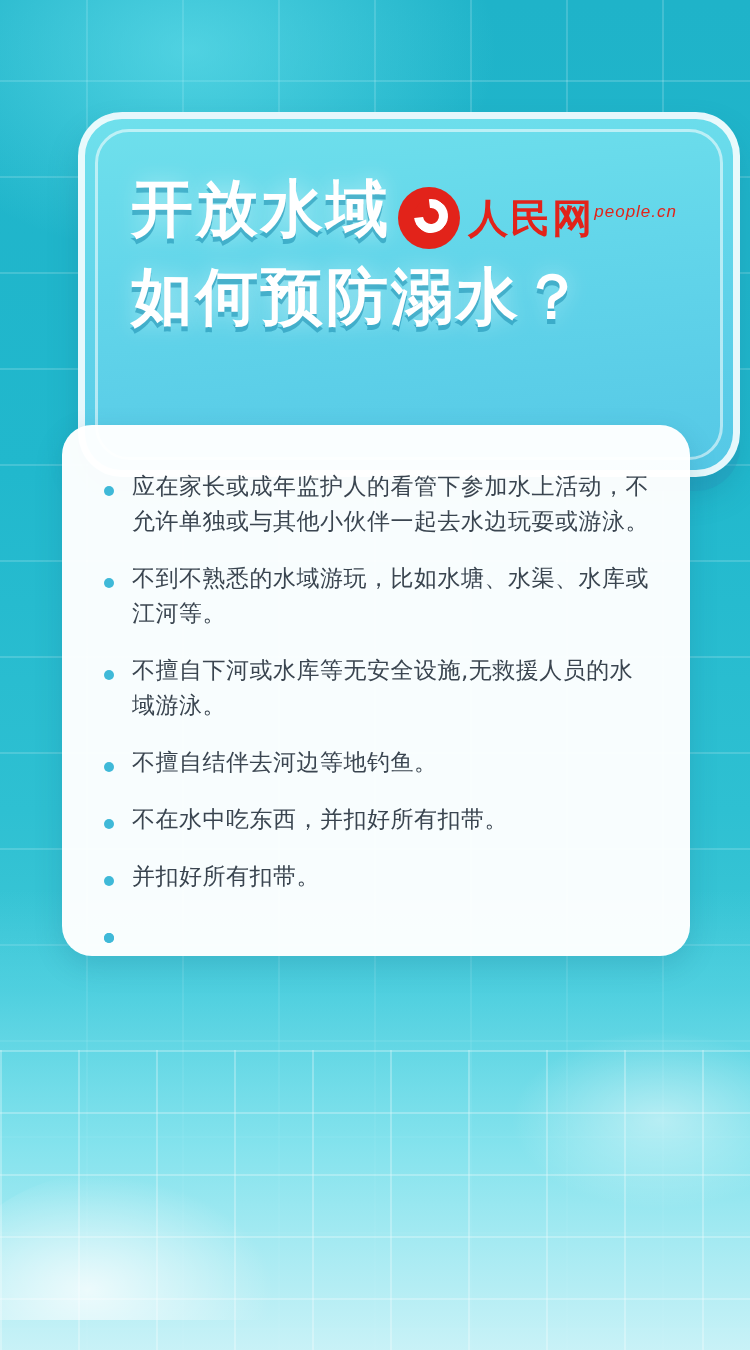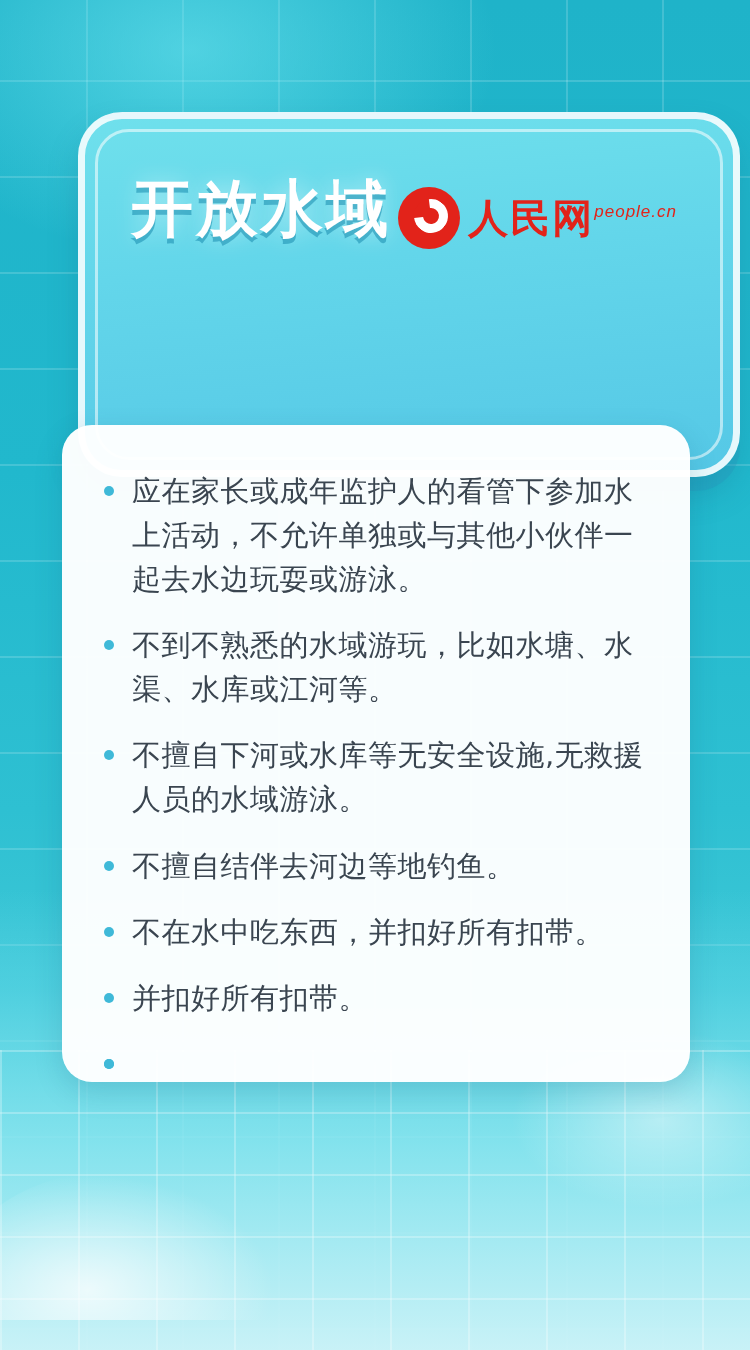--- a/index.html
+++ b/index.html
@@ -183,21 +183,21 @@
   .tips-list {
     margin: 0;
     padding: 0;
     list-style: none;
   }
   .tip {
     position: relative;
     padding-left: 40px;
     margin-bottom: 22px;
     color: #3a4550;
-    font-size: 29px;
+    font-size: 23px;
     line-height: 1.52;
     letter-spacing: 0.5px;
     font-family: "DejaVu Sans", "Liberation Sans", sans-serif;
   }
   .tip:last-child { margin-bottom: 0; }
   .tip .dot {
     position: absolute;
     left: 12px;
     top: 17px;
     width: 10px;
@@ -214,20 +214,21 @@
   <div class="grid-overlay"></div>
   <div class="glow-top"></div>
   <div class="water-bottom"></div>
   <div class="wave"></div>
   <div class="wave2"></div>
 
   <div class="title-card">
     <div class="title-inner"></div>
     <div class="title-text">
       <span class="title-line">开放水域</span>
+      <span class="title-line">如何预防溺水？</span>
     </div>
 
     <div class="logo">
       <div class="logo-mark">
         <div class="ring"></div>
         <div class="cut"></div>
       </div>
       <div class="logo-text">
         <span class="logo-cn">人民网</span>
         <span class="logo-en">people.cn</span>

